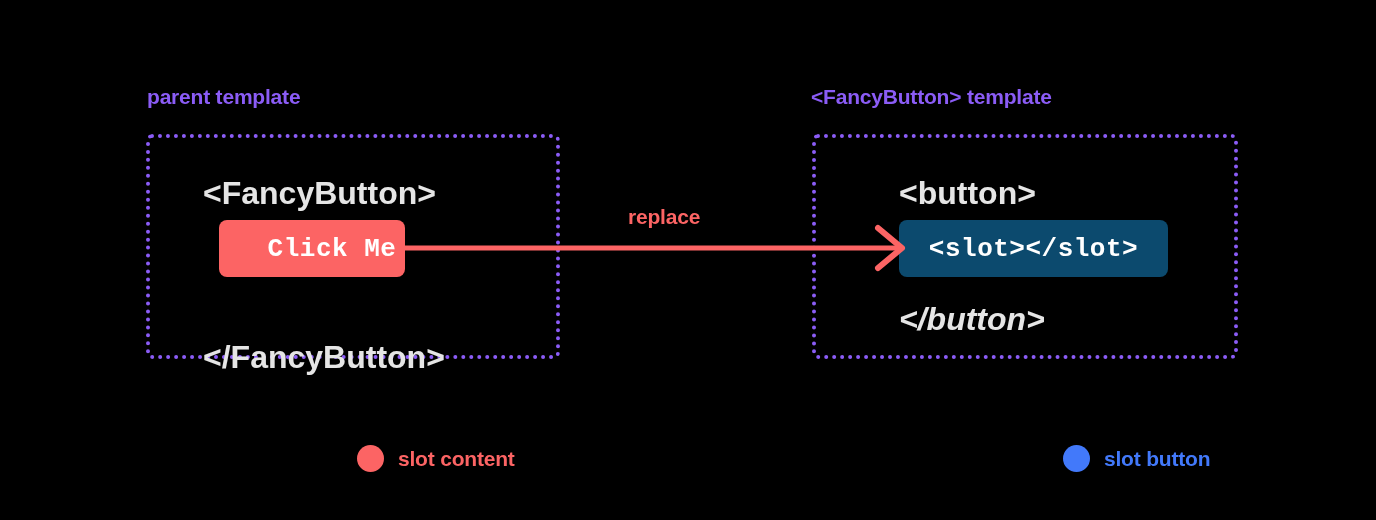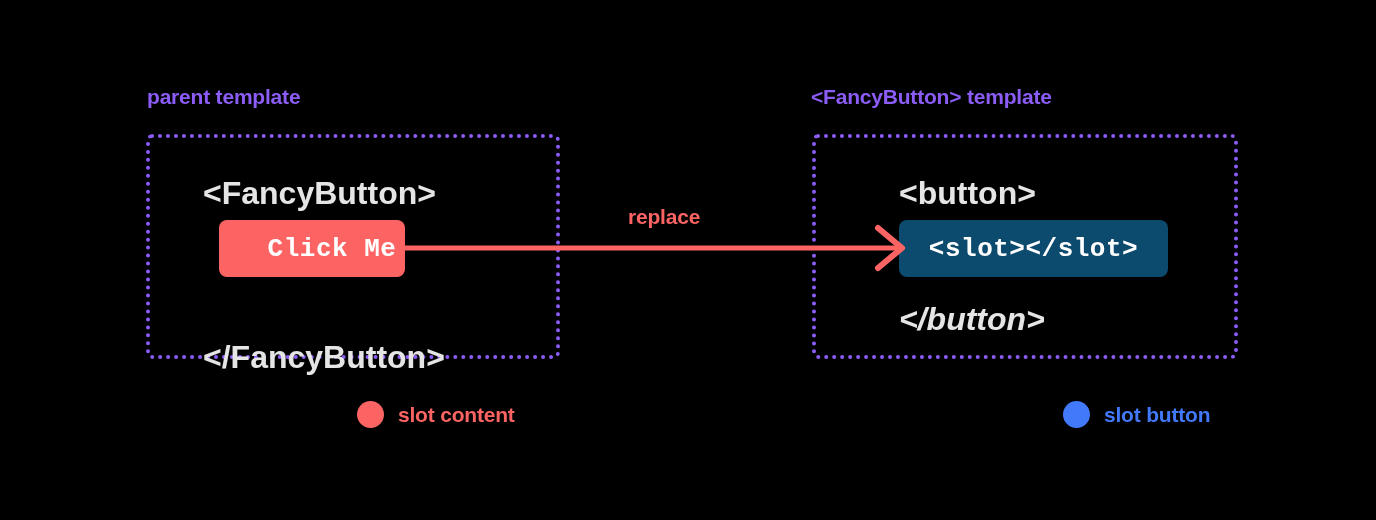--- a/index.html
+++ b/index.html
@@ -103,20 +103,21 @@
     white-space: nowrap;
   }
 
   
   .legend-item {
     position: absolute;
     display: flex;
     align-items: center;
     gap: 14px;
     white-space: nowrap;
+    margin-top: 44px;
   }
   #legend-slot-content { left: 357px; top: 401px; }
   #legend-slot-outlet  { left: 1063px; top: 401px; }
   .legend-dot {
     width: 27px;
     height: 27px;
     border-radius: 50%;
     flex: 0 0 auto;
   }
   .legend-dot.red  { background: #fc6464; }

